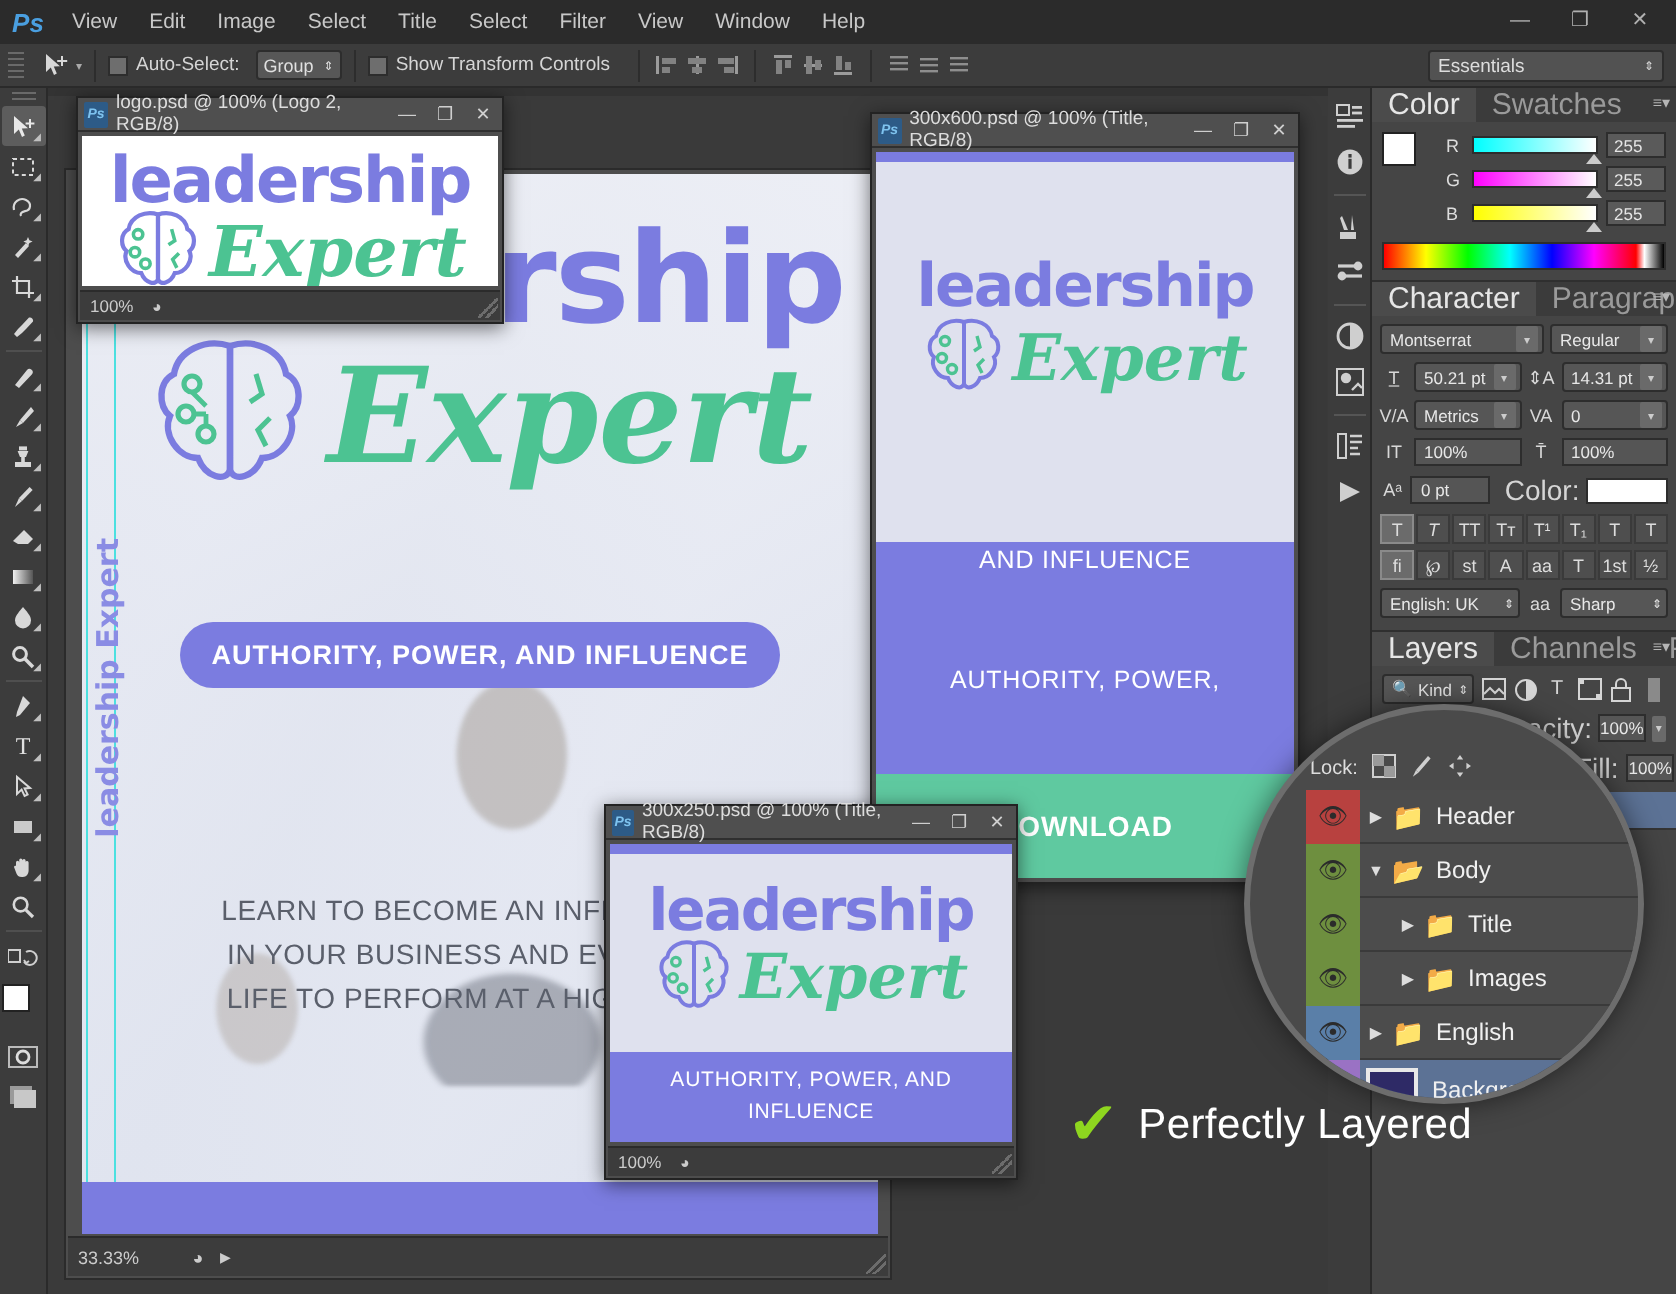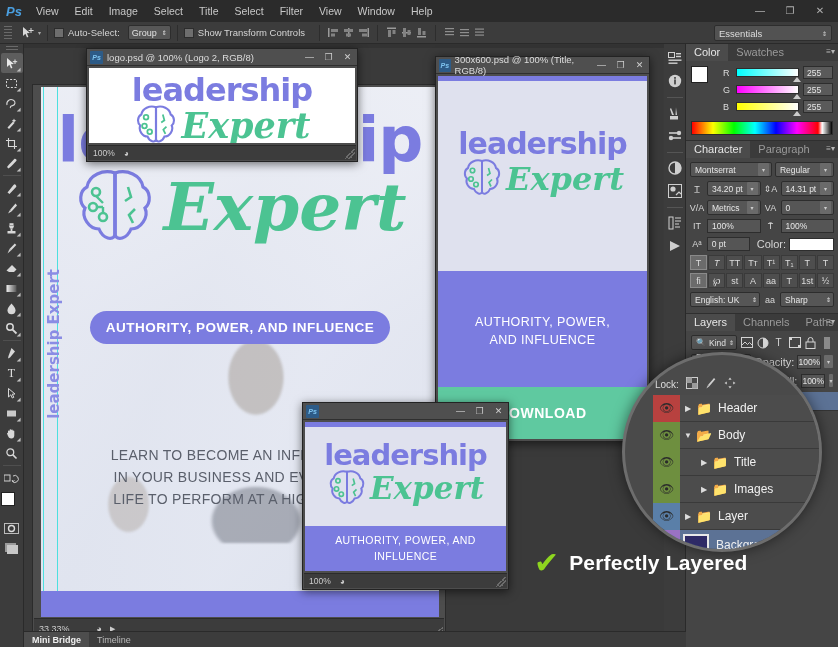--- a/index.html
+++ b/index.html
@@ -178,21 +178,21 @@
     display:flex; flex-direction:column; align-items:center; padding-top:4px;
   }
   .rail-ico { width:20px; height:20px; display:flex; align-items:center; justify-content:center;
     color:#cfcfcf; font-size:11px; margin-bottom:3px; }
   .rail-sep { width:16px; height:1px; background:#555; margin:3px 0 5px; }
 
   
   .panels { position:absolute; left:686px; top:44px; width:152px; height:603px; background:#4a4a4a; }
   .panel { border-bottom:1px solid #2f2f2f; background:#454545; }
   .panel-tabs { height:17px; background:#3b3b3b; display:flex; align-items:flex-end; position:relative; }
-  .ptab { padding:0 8px; height:17px; line-height:17px; font-size:11px; color:#9a9a9a; }
+  .ptab { padding:0 8px; height:17px; line-height:17px; font-size:15px; color:#9a9a9a; }
   .ptab.active { background:#4b4b4b; color:#e6e6e6; }
   .pmenu { position:absolute; right:3px; top:3px; font-size:8px; color:#b5b5b5; }
   .panel-body { padding:5px; }
 
   .color-row { display:flex; align-items:center; margin-bottom:4px; gap:4px; }
   .clabel { width:9px; font-size:9px; color:#ddd; }
   .cslider { flex:1; height:9px; border:1px solid #2d2d2d; position:relative; }
   .cknob { position:absolute; right:-3px; top:8px; width:0;height:0;
     border-left:4px solid transparent; border-right:4px solid transparent; border-bottom:5px solid #ccc; }
   .cval { width:30px; height:13px; background:#5a5a5a; border:1px solid #2d2d2d;
@@ -222,21 +222,21 @@
 
   .layer-toolrow { display:flex; align-items:center; gap:3px; padding:4px 5px; }
   .kindsel { width:52px; height:15px; background:#565656; border:1px solid #2d2d2d; border-radius:2px;
     display:flex; align-items:center; gap:3px; padding:0 2px 0 4px; font-size:8.5px; color:#e8e8e8; }
   .lico { width:15px; height:15px; display:flex; align-items:center; justify-content:center;
     font-size:10px; color:#d5d5d5; }
   .blend-row { display:flex; align-items:center; gap:3px; padding:0 5px 4px; }
   .blendsel { width:73px; height:15px; background:#565656; border:1px solid #2d2d2d; border-radius:2px;
     display:flex; align-items:center; justify-content:space-between; padding:0 2px 0 4px;
     font-size:8.5px; color:#e8e8e8; }
-  .lbl-sm { font-size:11px; color:#d5d5d5;text-align:center; }
+  .lbl-sm { font-size:14px; color:#d5d5d5;text-align:center; }
   .pctfield { width:27px; height:14px; background:#565656; border:1px solid #2d2d2d;
     font-size:8.5px; color:#e8e8e8; display:flex; align-items:center; justify-content:center; }
   .lock-row { display:flex; align-items:center; gap:4px; padding:0 5px 4px; }
 
   .layerlist { position:relative; background:#3f3f3f; }
   .lrow { display:flex; align-items:center; height:19px; border-bottom:1px solid #343434; background:#454545; }
   .lrow.sel { background:#5c7295; }
   .eye { width:20px; height:19px; display:flex; align-items:center; justify-content:center; font-size:9px; color:#e0e0e0; }
   .tri { width:11px; font-size:6px; color:#d8d8d8; text-align:center; }
   .folder { width:16px; font-size:10px; color:#c8c8c8; }
@@ -253,21 +253,21 @@
   .mrow.sel { background:#5c7295; }
   .meye { width:27px; height:27px; display:flex; align-items:center; justify-content:center; font-size:12px; color:#2b2b2b; }
   .mtri { width:16px; text-align:center; font-size:8px; color:#ddd; }
   .mfolder { width:22px; font-size:13px; color:#c9c9c9; }
   .mname { font-size:12px; color:#f0f0f0; }
   .mthumb { width:26px; height:22px; background:#2e2a66; border:2px solid #e8e8e8; margin-left:3px; }
   .mlockrow { display:flex; align-items:center; gap:7px; height:22px; font-size:10px; color:#ddd; padding-left:2px; }
 
   
   .badge { position:absolute; left:534px; top:548px; display:flex; align-items:center; gap:10px; z-index:45; }
-  .badge-txt { font-size:21px; font-weight:bold; color:#fff; letter-spacing:.2px; }
+  .badge-txt { font-size:21px; font-weight:normal; color:#fff; letter-spacing:.2px; }
 
   
   .bottombar { position:absolute; left:24px; bottom:0; width:662px; height:16px; background:#3c3c3c;
     display:flex; align-items:center; border-top:1px solid #2a2a2a; }
   .btab { padding:0 8px; height:16px; line-height:16px; font-size:9px; color:#bbb; }
   .btab.active { background:#4d4d4d; color:#eee; font-weight:bold; }
 </style>
 </head>
 <body>
 
@@ -619,28 +619,28 @@
                   <circle cx="20" cy="44" r="4.5" fill="none" stroke="#4cc392" stroke-width="3.4"></circle>
                   <circle cx="30" cy="55" r="4.5" fill="none" stroke="#4cc392" stroke-width="3.4"></circle>
                   <path d="M55 22 L58 33 L52 37 M62 45 L56 51 L60 59" stroke="#4cc392" stroke-width="3.4" fill="none"></path>
                 </svg>
               </span>
               <span class="expert-word" style="font-size:32px">Expert</span>
             </div>
           </div>
         </div>
         <div class="banner-mid" style="top:195px; bottom:52px;">
+          <div class="banner-text" style="font-size:12.5px">AND INFLUENCE</div>
           <div class="banner-text" style="margin-top:42px; font-size:12.5px">AUTHORITY, POWER,</div>
-          <div class="banner-text" style="font-size:12.5px">AND INFLUENCE</div>
         </div>
         <div class="banner-btn" style="bottom:0; height:52px; font-size:14px">DOWNLOAD</div>
       </div>
     </div>
 
-    <div class="fwin" style="left:14px; top:4px; width:272px; height:114px;margin-left:48px;">
+    <div class="fwin" style="left:14px; top:4px; width:214px; height:114px;">
       <div class="fwin-title">
         <div class="fwin-psicon">Ps</div>
         <span>logo.psd @ 100% (Logo 2, RGB/8)</span>
         <div class="fwin-ctrls">
           <div class="fwin-btn">—</div>
           <div class="fwin-btn">❐</div>
           <div class="fwin-btn">✕</div>
         </div>
       </div>
       <div class="fwin-canvas">
@@ -665,20 +665,21 @@
       <div class="fwin-status">
         <span style="padding-left:5px;width:36px">100%</span>
         <span style="font-size:8px">◕</span>
       </div>
       <div class="resize-grip"></div>
     </div>
 
     <div class="fwin" style="left:278px; top:358px; width:207px; height:188px;">
       <div class="fwin-title">
         <div class="fwin-psicon">Ps</div>
+        <span>300x250.psd @ 100% (Title, RGB/8)</span>
         <div class="fwin-ctrls">
           <div class="fwin-btn">—</div>
           <div class="fwin-btn">❐</div>
           <div class="fwin-btn">✕</div>
         </div>
       </div>
       <div class="fwin-canvas">
         <div style="position:absolute;left:0;right:0;top:0;height:5px;background:#7b7ce0"></div>
         <div class="banner-top" style="top:5px; bottom:45px;">
           <div style="position:absolute;left:0;right:0;top:14px;text-align:center">
@@ -827,21 +828,21 @@
             <span class="dd">▾</span>
           </div>
           <div class="cfield" style="flex:1">
             <span>Regular</span>
             <span class="dd">▾</span>
           </div>
         </div>
         <div class="char-row">
           <span class="cico">T̲</span>
           <div class="cfield" style="flex:1">
-            <span>34.20 pt</span>
+            <span>50.21 pt</span>
             <span class="dd">▾</span>
           </div>
           <span class="cico">⇕A</span>
           <div class="cfield" style="flex:1">
             <span>14.31 pt</span>
             <span class="dd">▾</span>
           </div>
         </div>
         <div class="char-row">
           <span class="cico">V/A</span>
@@ -1054,33 +1055,29 @@
         <div class="meye" style="background:#6e8f3f">👁</div>
         <div style="width:16px"></div>
         <div class="mtri">▶</div>
         <div class="mfolder">📁</div>
         <div class="mname">Images</div>
       </div>
       <div class="mrow">
         <div class="meye" style="background:#5a7fa8">👁</div>
         <div class="mtri">▶</div>
         <div class="mfolder">📁</div>
-        <div class="mname">Layer</div>
+        <div class="mname">English</div>
       </div>
       <div class="mrow sel" style="height:30px">
         <div class="meye" style="background:#9a72c4;height:30px">👁</div>
         <div class="mthumb"></div>
         <div class="mname" style="margin-left:7px">Background</div>
       </div>
     </div>
   </div>
 
   <div class="badge">
     <span style="font-size:30px;color:#8ed61f;line-height:1">✔</span>
     <span class="badge-txt">Perfectly Layered</span>
   </div>
 
-  <div class="bottombar">
-    <div class="btab active">Mini Bridge</div>
-    <div class="btab">Timeline</div>
-  </div>
 
 </div>
 
 </body></html>

